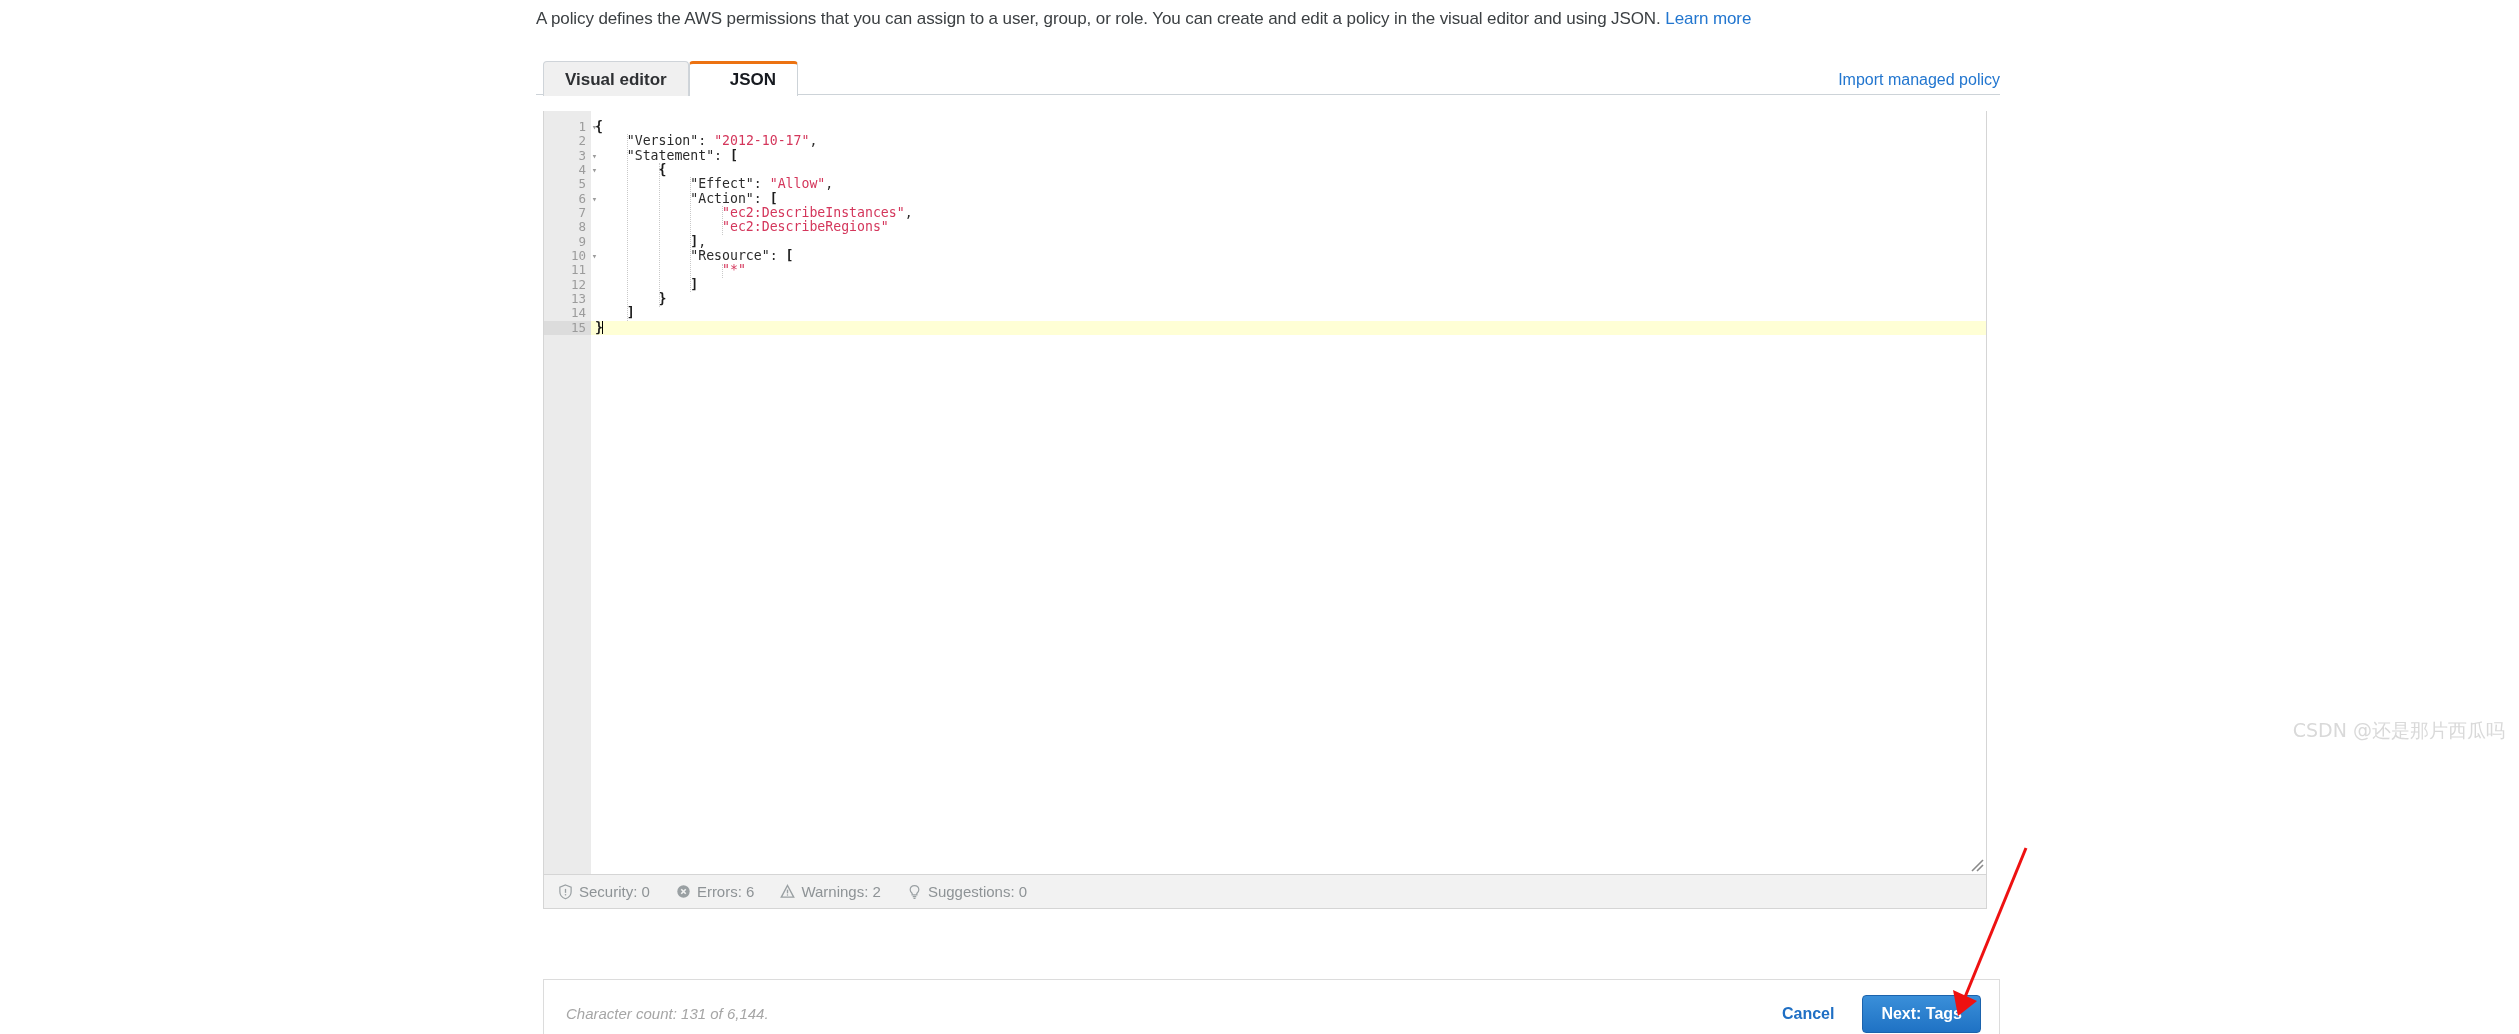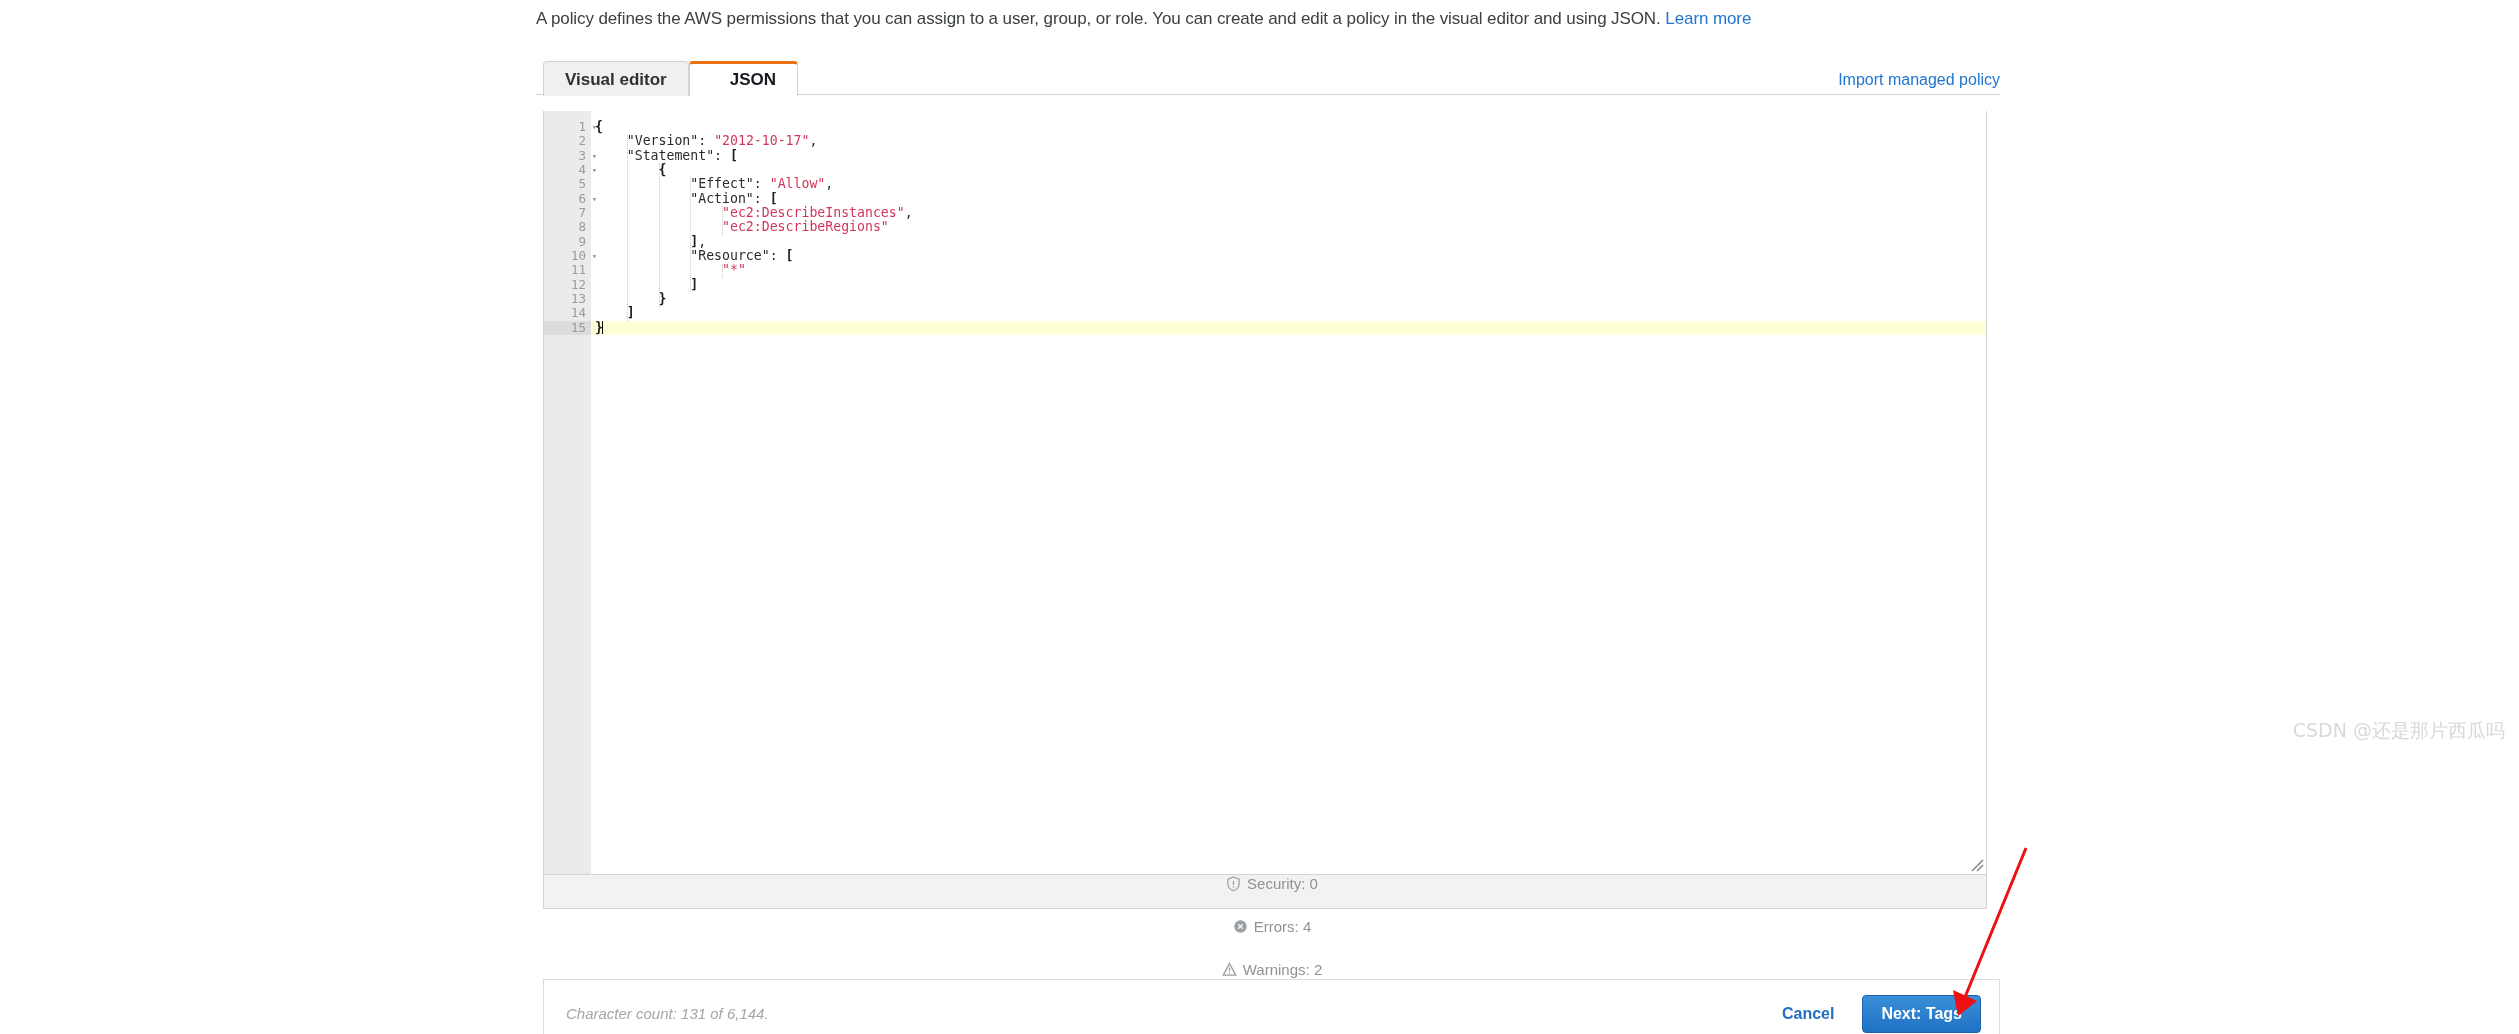--- a/index.html
+++ b/index.html
@@ -210,21 +210,20 @@
 
   
   .status-bar {
     height: 34px;
     background: #f2f2f2;
     border-top: 1px solid #d5d5d5;
     display: flex;
     align-items: center;
     padding-left: 14px;
     gap: 26px;
-    flex-direction: column;
   }
   .status-item {
     display: flex;
     align-items: center;
     gap: 6px;
     font-size: 15px;
     color: #8e9396;
     cursor: pointer;
     white-space: nowrap;
   }
@@ -390,21 +389,21 @@
         </div>
 
         <div class="status-item">
           <span>
             <svg width="15" height="15" viewBox="0 0 16 16" aria-hidden="true">
               <circle cx="8" cy="8" r="6.6" fill="#9aa0a3"></circle>
               <line x1="5.6" y1="5.6" x2="10.4" y2="10.4" stroke="#f2f2f2" stroke-width="1.7"></line>
               <line x1="10.4" y1="5.6" x2="5.6" y2="10.4" stroke="#f2f2f2" stroke-width="1.7"></line>
             </svg>
           </span>
-          <span>Errors: 4</span>
+          <span>Errors: 6</span>
         </div>
 
         <div class="status-item">
           <span>
             <svg width="15" height="15" viewBox="0 0 16 16" aria-hidden="true">
               <path d="M8 1.6 L14.6 14 H1.4 Z" fill="none" stroke="#9aa0a3" stroke-width="1.5"></path>
               <line x1="8" y1="6" x2="8" y2="10" stroke="#9aa0a3" stroke-width="1.5"></line>
               <circle cx="8" cy="11.8" r="0.8" fill="#9aa0a3"></circle>
             </svg>
           </span>

